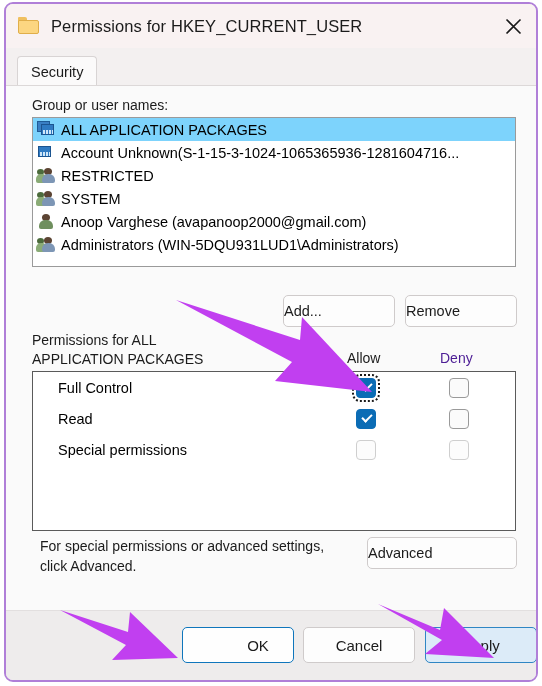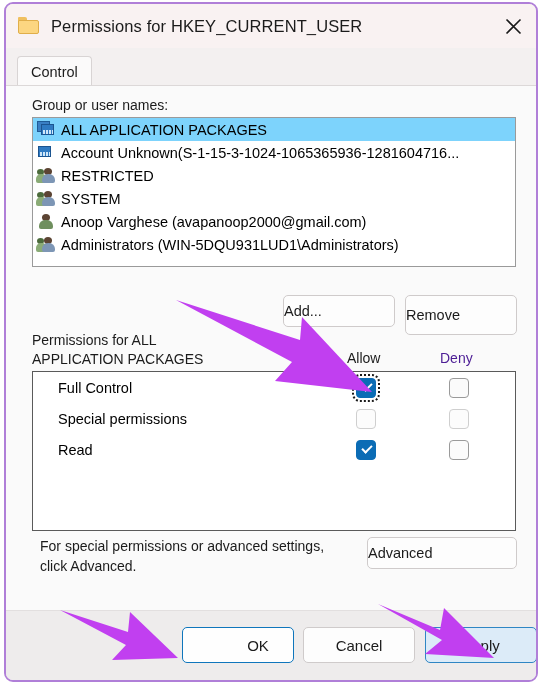--- a/index.html
+++ b/index.html
@@ -214,21 +214,21 @@
     border-radius: 5px;
     font-size: 14.5px;
     color: #1b1b1b;
     display: flex;
     align-items: center;
     justify-content: flex-start;
     cursor: default;
     font-family: "Liberation Sans", sans-serif;
   }
   #btn-add    { left: 277px; top: 209px; width: 112px; height: 32px; }
-  #btn-remove { left: 399px; top: 209px; width: 112px; height: 40px; }
+  #btn-remove { left: 399px; top: 209px; width: 112px; height: 32px; }
   #btn-advanced { left: 361px; top: 451px; width: 150px; height: 32px; }
 
   
   #perm-label {
     position: absolute;
     left: 26px; top: 245px;
     width: 210px;
     font-size: 14px;
     line-height: 19px;
     color: #1b1b1b;
@@ -371,21 +371,21 @@
     <div id="title-text">Permissions for HKEY_CURRENT_USER</div>
     <div id="close-button">
       <svg width="17" height="17" viewBox="0 0 17 17">
         <path d="M1.5 1.5 L15.5 15.5 M15.5 1.5 L1.5 15.5" stroke="#1b1b1b" stroke-width="1.6" fill="none"></path>
       </svg>
     </div>
   </div>
 
   <div id="tabstrip">
     <div id="tab-security">
-      <span>Control</span>
+      <span>Security</span>
     </div>
   </div>
   <div id="tab-underline"></div>
 
   <div id="panel">
 
     <div class="section-label" id="group-label">Group or user names:</div>
 
     <div id="user-list">
       <div class="user-row selected">
@@ -448,29 +448,29 @@
     <div id="allow-header">Allow</div>
     <div id="deny-header">Deny</div>
 
     <div id="perm-list">
       <div class="perm-row">
         <span class="perm-name">Full Control</span>
         <span class="cb allow on focused"></span>
         <span class="cb deny off"></span>
       </div>
       <div class="perm-row">
+        <span class="perm-name">Read</span>
+        <span class="cb allow on"></span>
+        <span class="cb deny off"></span>
+      </div>
+      <div class="perm-row">
         <span class="perm-name">Special permissions</span>
         <span class="cb allow off disabled"></span>
         <span class="cb deny off disabled"></span>
       </div>
-      <div class="perm-row">
-        <span class="perm-name">Read</span>
-        <span class="cb allow on"></span>
-        <span class="cb deny off"></span>
-      </div>
     </div>
 
     <div id="footnote">For special permissions or advanced settings, click Advanced.</div>
 
     <div class="btn" id="btn-advanced">
       <span>Advanced</span>
     </div>
   </div>
 
   <div id="bottombar">

